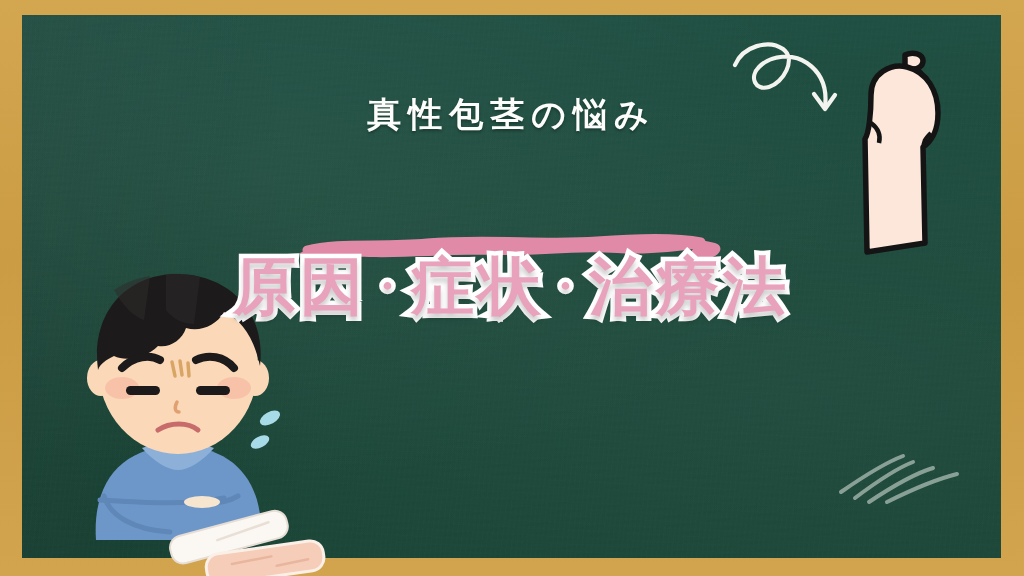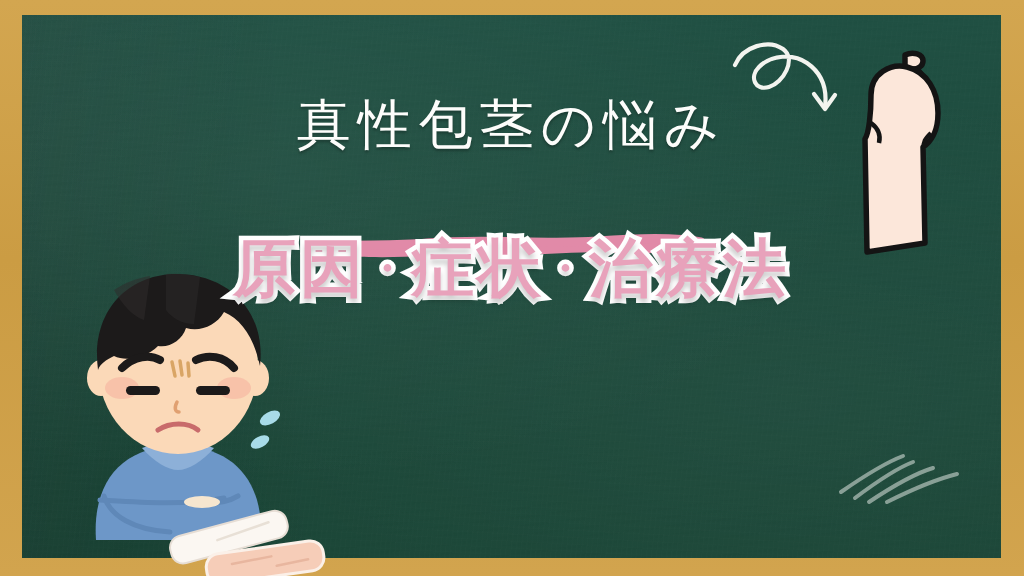--- a/index.html
+++ b/index.html
@@ -63,22 +63,22 @@
     left: 0;
     right: 0;
     top: 82px;
     text-align: center;
     z-index: 6;
   }
   .headline {
     display: inline-block;
     position: relative;
     font-family: "DejaVu Sans", "Liberation Sans", sans-serif;
-    font-size: 54px;
-    font-weight: 400;
+    font-size: 34px;
+    font-weight: 700;
     letter-spacing: 7px;
     color: #fdfdfb;
     line-height: 1.05;
     text-shadow: 0 2px 3px rgba(0,0,0,.30);
     padding: 0 8px;
   }
   
   .brush {
     position: absolute;
     left: 0px;
@@ -87,21 +87,21 @@
     height: 30px;
     z-index: -1;
     pointer-events: none;
   }
 
   
   .sub-wrap {
     position: absolute;
     left: 0;
     right: 0;
-    top: 211px;
+    top: 229px;
     text-align: center;
     z-index: 6;
   }
   .subline {
     font-family: "DejaVu Sans", "Liberation Sans", sans-serif;
     font-size: 63px;
     font-weight: 700;
     letter-spacing: 4px;
     line-height: 1.38;
     color: #e8a2bb;

